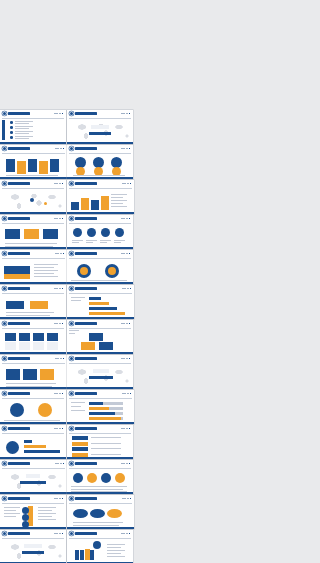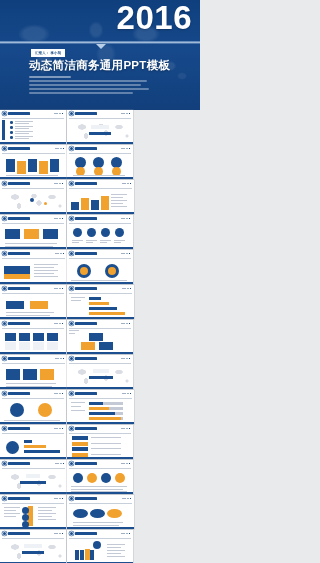--- a/index.html
+++ b/index.html
@@ -110,36 +110,20 @@
       radial-gradient(ellipse 5px 5px at 36px 14px,#d6dae1 50%,transparent 55%),
       radial-gradient(ellipse 7px 4px at 49px 8px,#d6dae1 50%,transparent 55%),
       radial-gradient(ellipse 3px 3px at 57px 17px,#d6dae1 50%,transparent 55%);
   }
 </style>
 </head>
 <body>
 
 <div class="page">
 
-  <div class="hero">
-    <div class="hero-map"></div>
-    <div class="hero-rule"></div>
-    <div class="hero-caret"></div>
-    <div class="hero-year">2016</div>
-    <div class="hero-tag">汇报人： 李小明</div>
-    <div class="hero-title">动态简洁商务通用PPT模板</div>
-    <div class="hero-sub">
-      <div class="ln w1"></div>
-        <div class="ln w2"></div>
-        <div class="ln w3"></div>
-      <div class="ln w4"></div>
-        <div class="ln w5"></div>
-    </div>
-
-  </div>
 
   <div class="grid" id="grid">
       <div class="cell" title="目录页-四项列表">
         <div class="thumb">
           <div class="topbar">
             <div class="gear"></div>
             <div class="ttl"></div>
             <div class="dots"></div>
           </div>
           <div class="hrule"></div>

